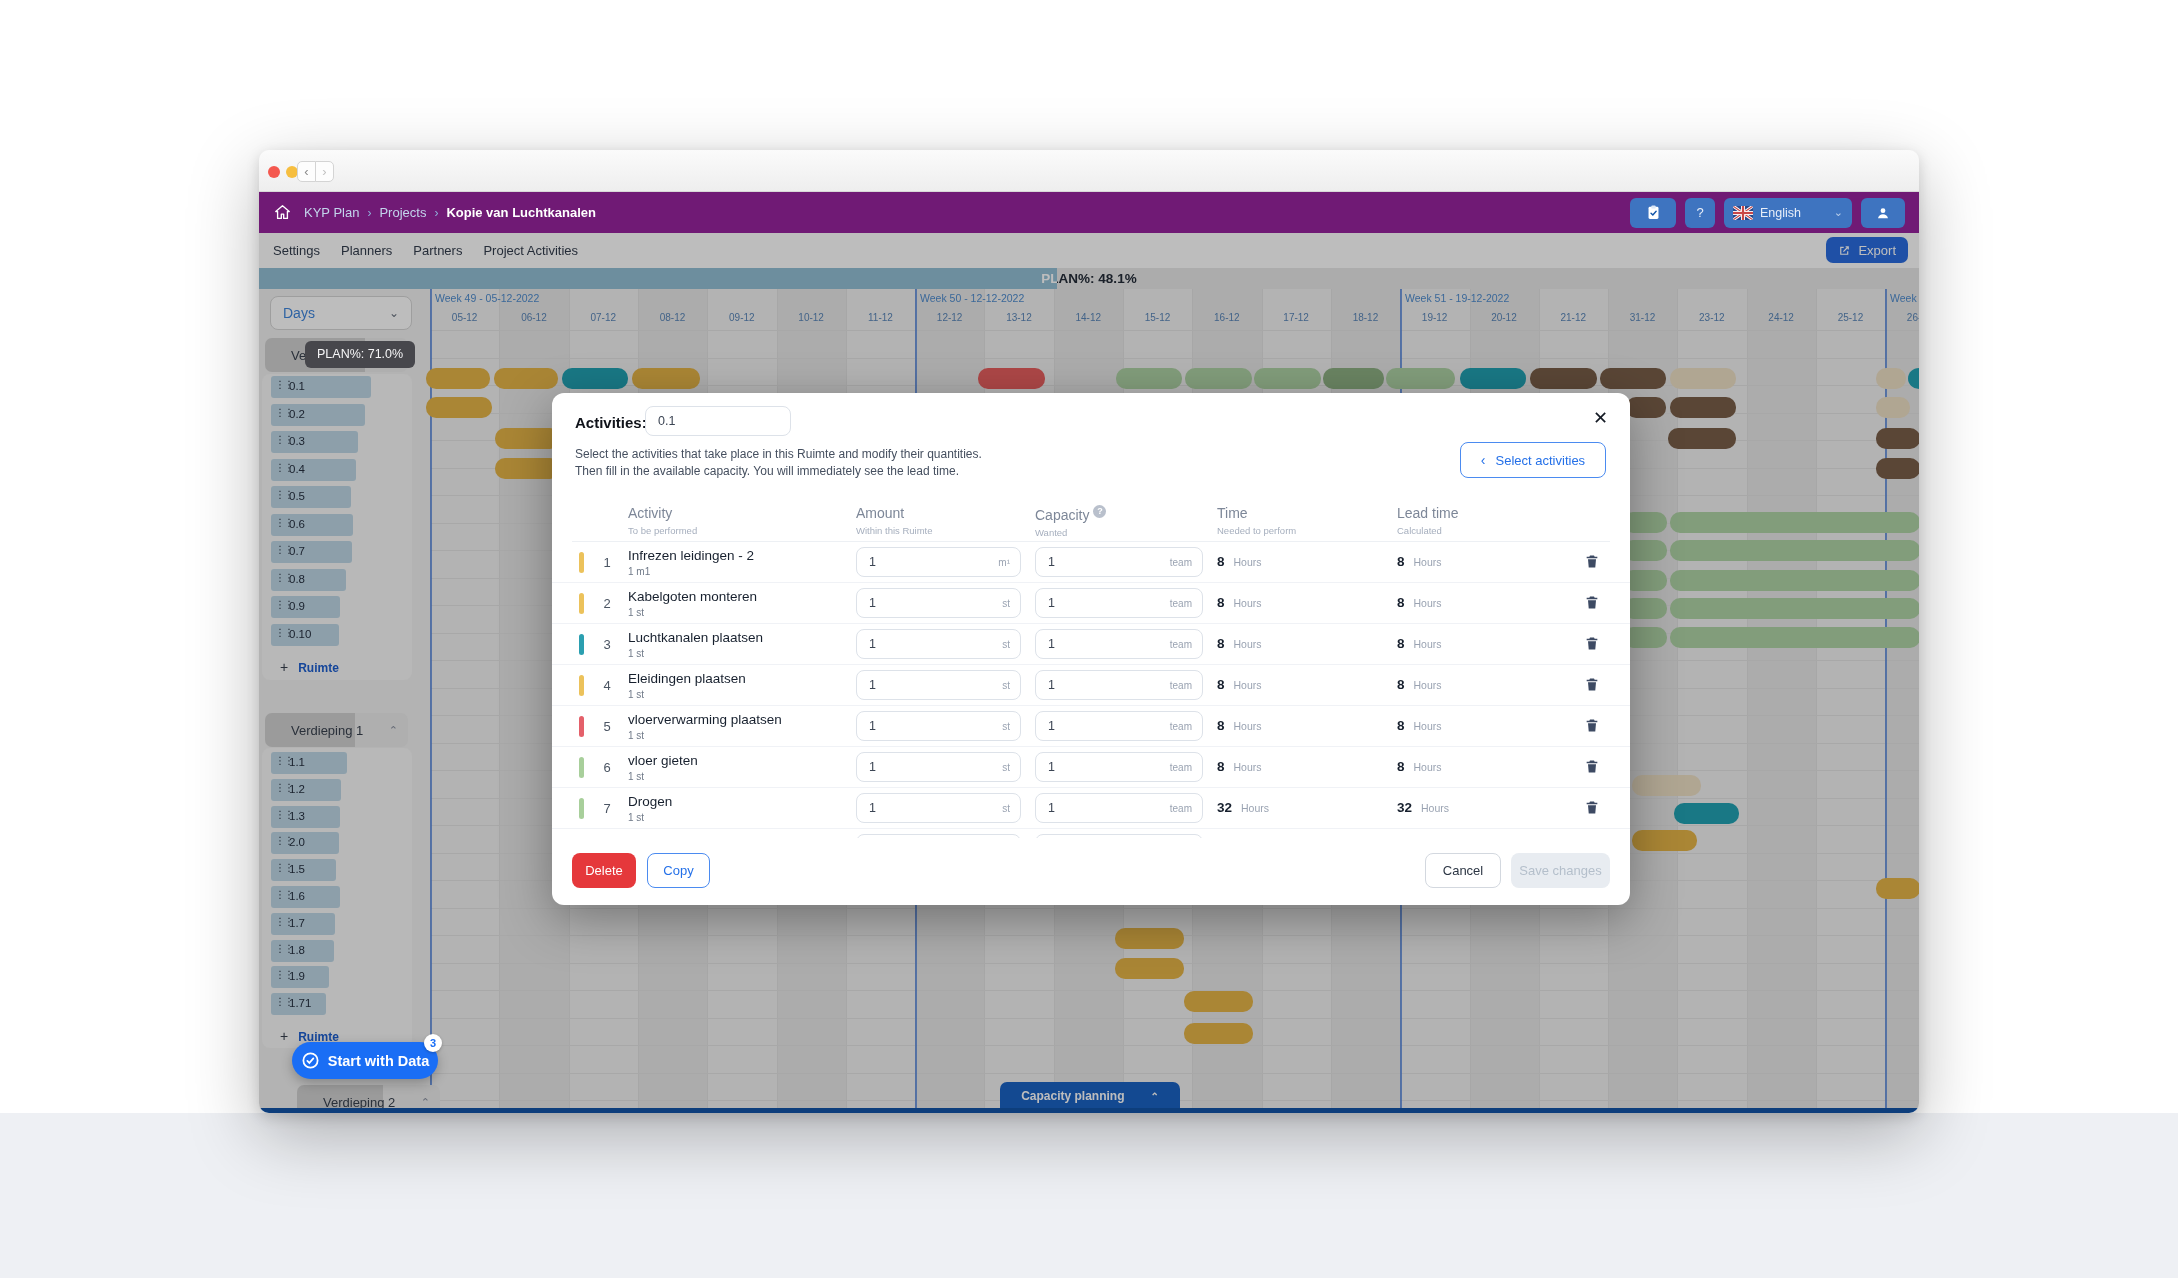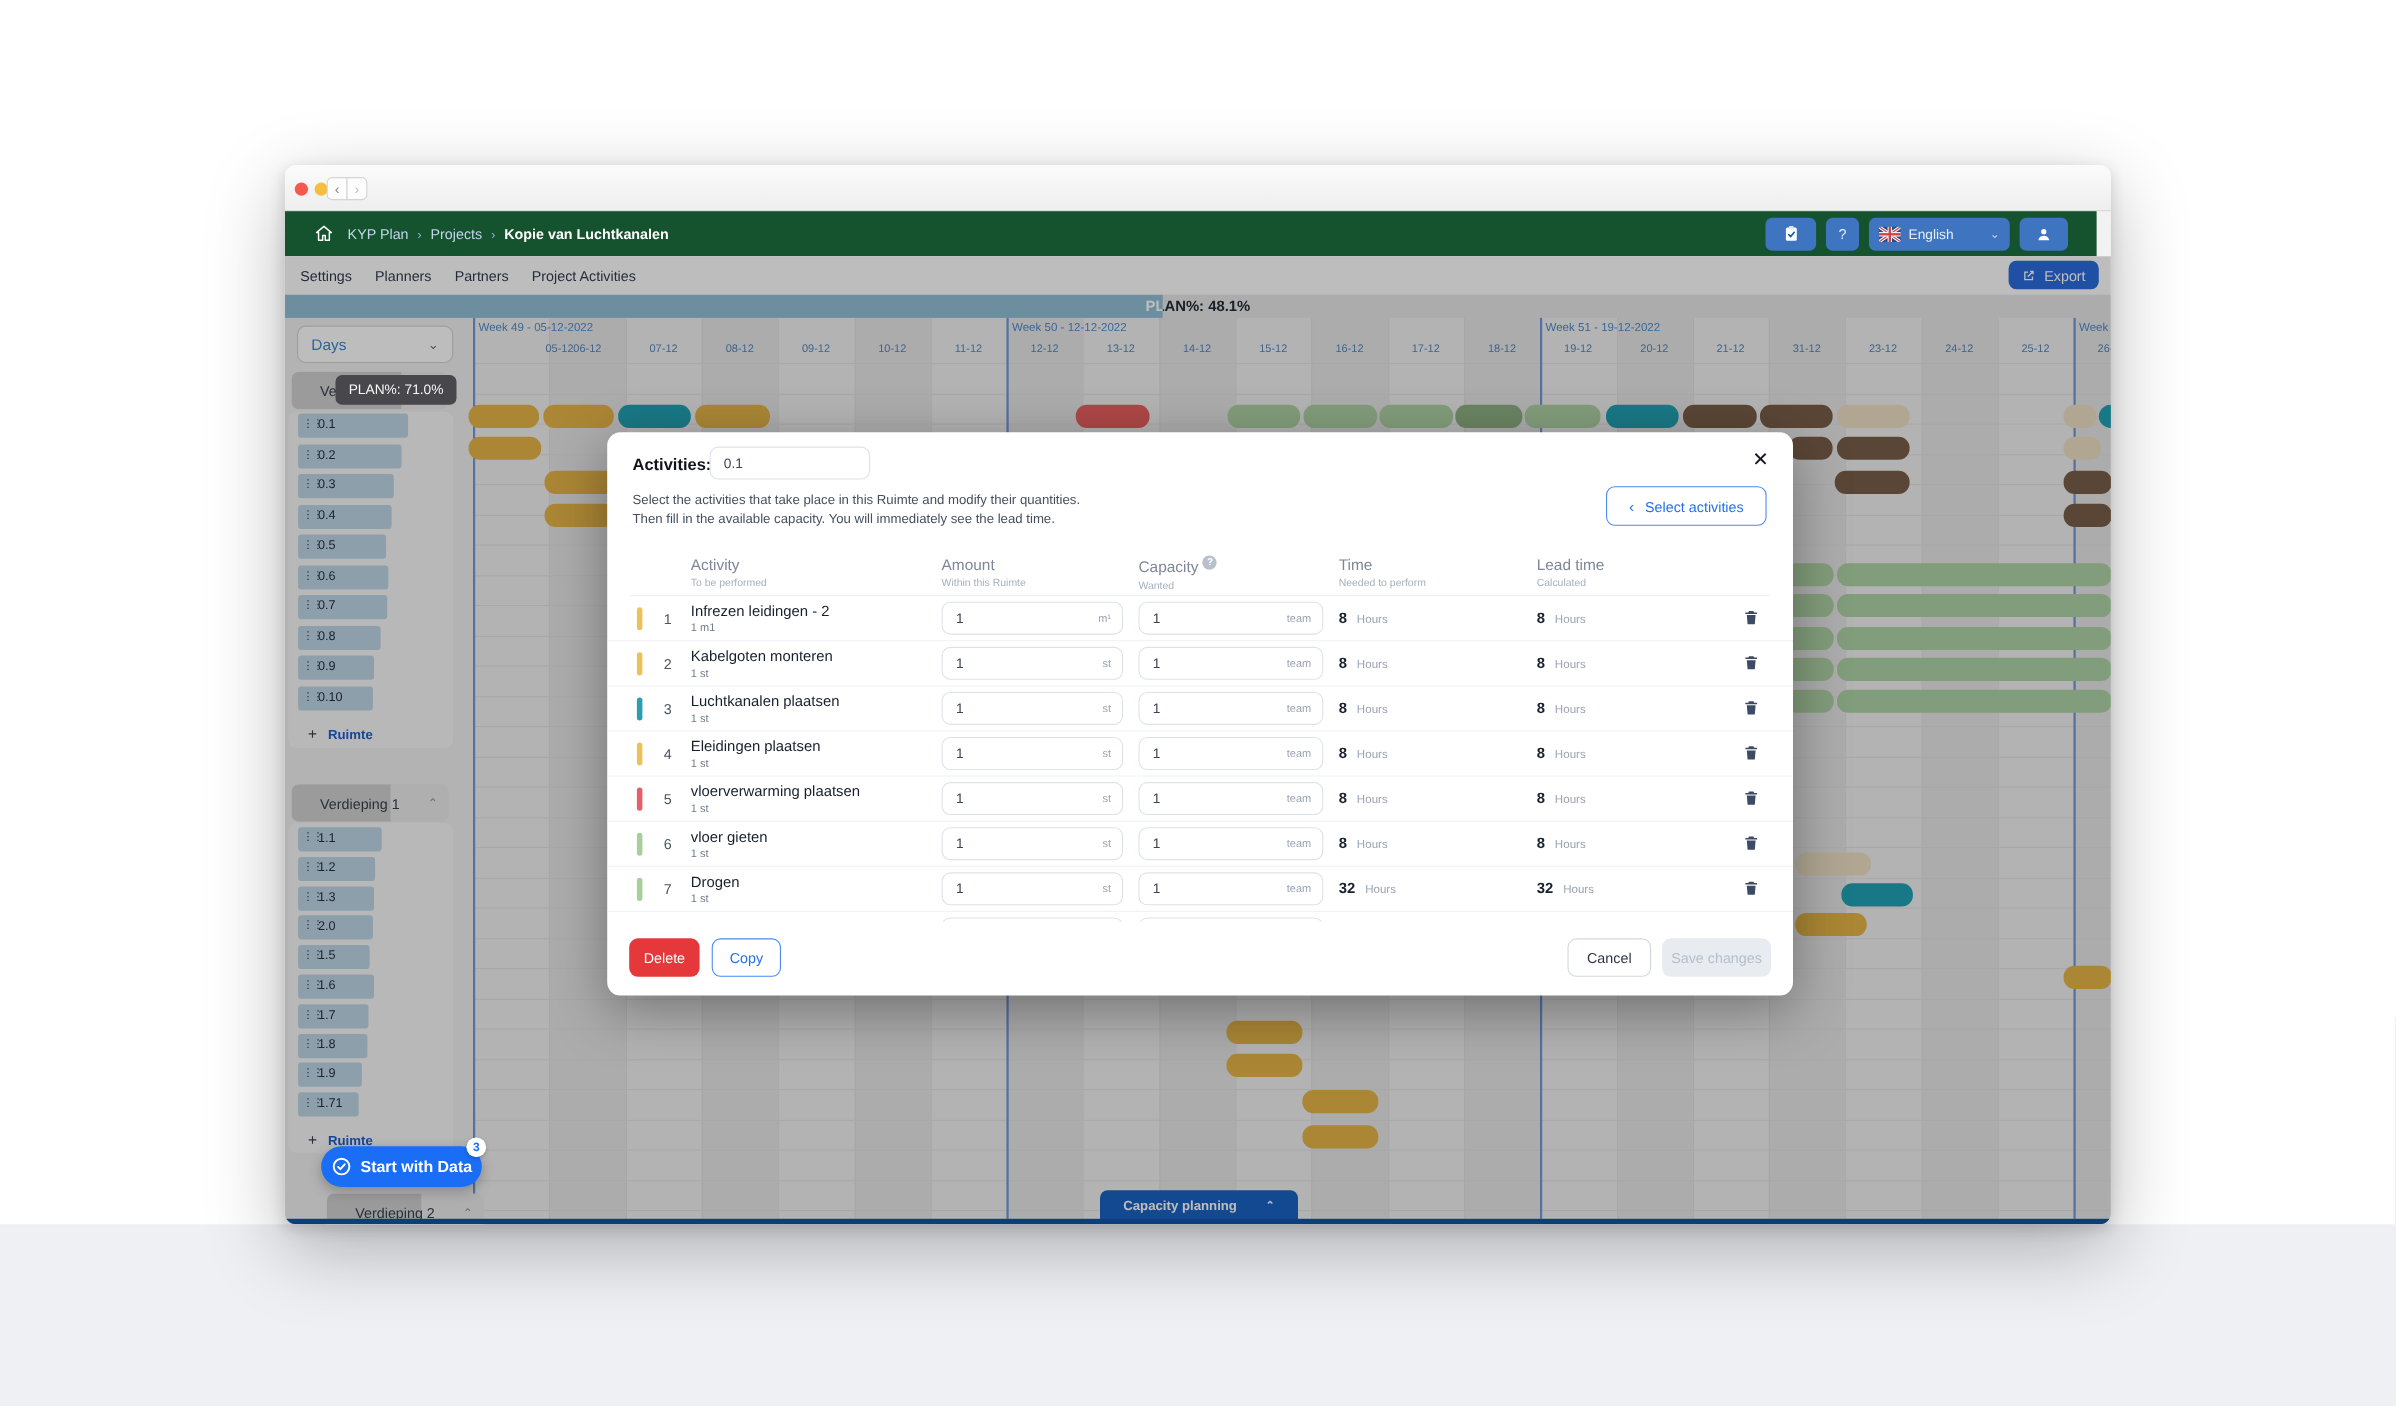--- a/index.html
+++ b/index.html
@@ -11,21 +11,21 @@
   .win { position:absolute; left:259px; top:150px; width:1660px; height:963px; border-radius:10px; overflow:hidden;
          background:#f2f2f2; box-shadow:0 22px 70px rgba(0,0,0,.28), 0 4px 14px rgba(0,0,0,.14); }
 
   .titlebar { position:absolute; left:0; top:0; right:0; height:42px; background:linear-gradient(#fbfbfb,#eeeeee); border-bottom:1px solid #d8d8d8; }
   .tl { position:absolute; top:16px; width:12px; height:12px; border-radius:50%; }
   .navbtn { position:absolute; top:11px; width:19px; height:21px; background:#fdfdfd; border:1px solid #d4d4d4; color:#8a8a8a;
             font-size:13px; text-align:center; line-height:19px; }
   .navbtn.b { left:38px; border-radius:5px 0 0 5px; }
   .navbtn.f { left:56px; border-radius:0 5px 5px 0; color:#c2c2c2; }
 
-  .appbar { position:absolute; left:0; top:42px; right:13px; height:41px; background:#14532d; display:flex; align-items:center; padding:0 26px; }
+  .appbar { position:absolute; left:0; top:42px; right:0; height:41px; background:#701a75; display:flex; align-items:center; padding:0 14px; }
   .crumb { display:flex; align-items:center; gap:8px; margin-left:12px; font-size:13px; color:#c3d4ec; }
   .crumb .last { color:#ffffff; font-weight:bold; }
   .crumb .sep { color:#8fb0da; font-size:12px; }
   .hgroup { margin-left:auto; display:flex; align-items:center; gap:9px; }
   .hbtn { height:30px; background:#3e74c0; border:none; border-radius:6px; color:#e8eef8; display:flex; align-items:center; justify-content:center; font-size:13px; cursor:pointer; }
   .lang { width:128px; gap:7px; padding:0 9px; justify-content:flex-start; font-size:12.5px; }
   .lang .chev { margin-left:auto; color:#bcd0ea; font-size:11px; }
   .flag { width:20px; height:14px; border-radius:2px; overflow:hidden; flex:0 0 auto; }
 
   
@@ -260,21 +260,21 @@
         <div class="hline" style="left: 171px; right: 0px; top: 701px;"></div>
         <div class="hline" style="left: 171px; right: 0px; top: 728.5px;"></div>
         <div class="hline" style="left: 171px; right: 0px; top: 756px;"></div>
         <div class="hline" style="left: 171px; right: 0px; top: 783.5px;"></div>
         <div class="hline" style="left: 171px; right: 0px; top: 811px;"></div>
         <div class="wline" style="left: 171px;"></div>
         <div class="wline" style="left: 656px;"></div>
         <div class="wline" style="left: 1141px;"></div>
         <div class="wline" style="left: 1626px;"></div>
         <div class="wlabel" style="left: 176px;">Week 49 - 05-12-2022</div>
-        <div class="dlabel" style="left: 171px; width: 69.3px; margin-left: 44px;">05-12</div>
+        <div class="dlabel" style="left: 171px; width: 69.3px;">05-12</div>
         <div class="dlabel" style="left: 240.3px; width: 69.3px;">06-12</div>
         <div class="dlabel" style="left: 309.6px; width: 69.3px;">07-12</div>
         <div class="dlabel" style="left: 378.9px; width: 69.3px;">08-12</div>
         <div class="dlabel" style="left: 448.2px; width: 69.3px;">09-12</div>
         <div class="dlabel" style="left: 517.5px; width: 69.3px;">10-12</div>
         <div class="dlabel" style="left: 586.8px; width: 69.3px;">11-12</div>
         <div class="wlabel" style="left: 661px;">Week 50 - 12-12-2022</div>
         <div class="dlabel" style="left: 656px; width: 69.3px;">12-12</div>
         <div class="dlabel" style="left: 725.3px; width: 69.3px;">13-12</div>
         <div class="dlabel" style="left: 794.6px; width: 69.3px;">14-12</div>

